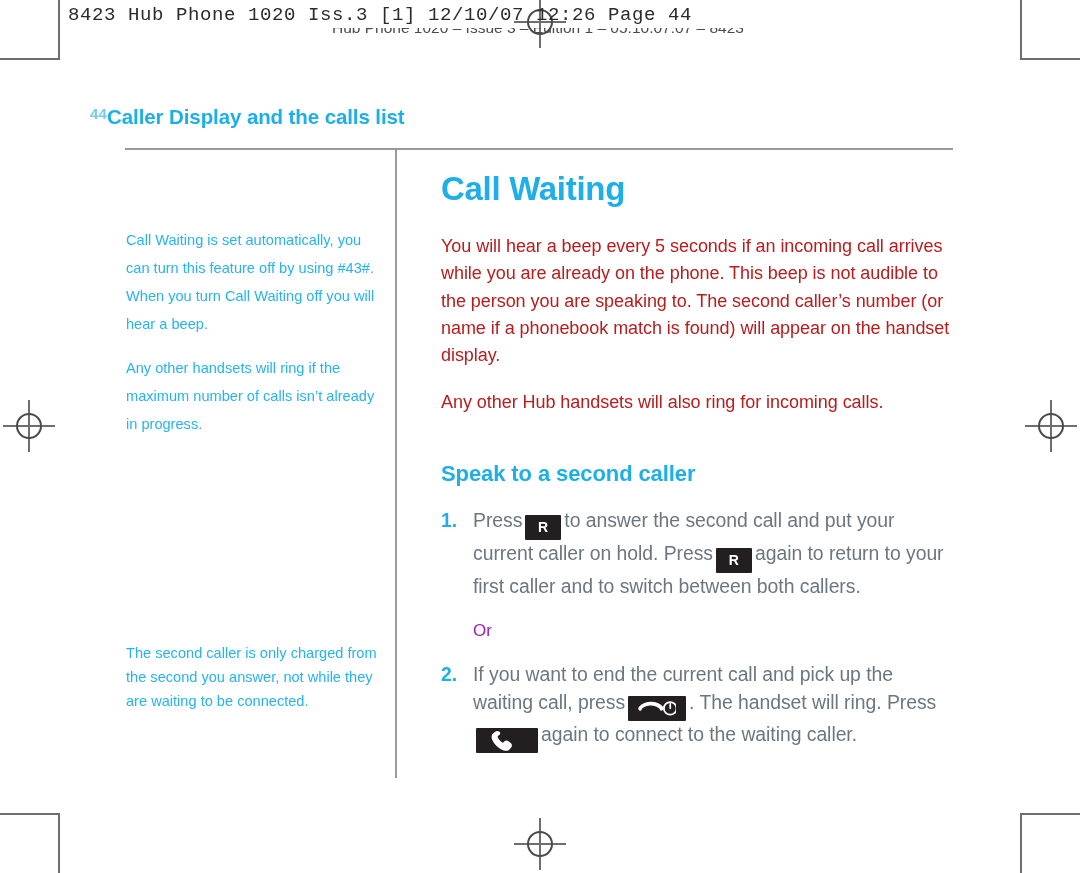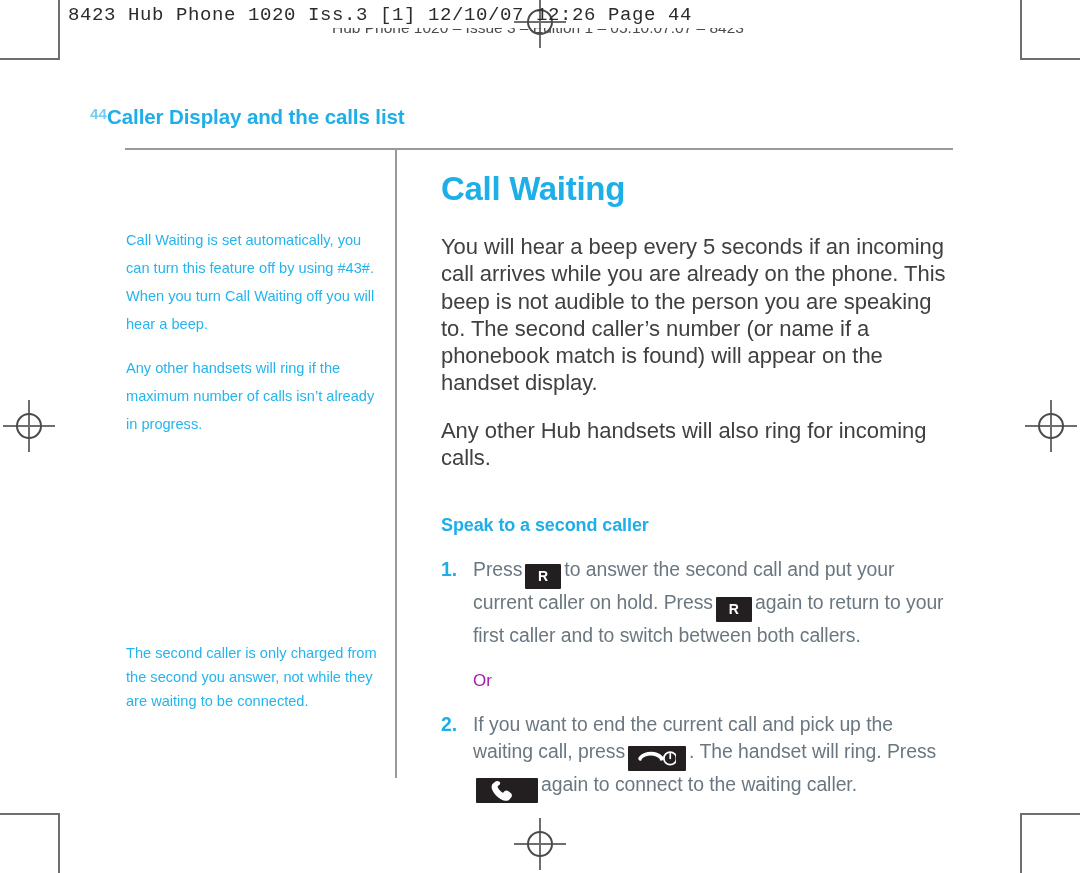--- a/index.html
+++ b/index.html
@@ -155,28 +155,28 @@
   }
   .chapter-title {
     font-size: 33px;
     font-weight: bold;
     color: #1eaee8;
     letter-spacing: -0.3px;
     line-height: 38px;
     margin: 0 0 25px 0;
   }
   .body-para {
-    font-size: 22px;
+    font-size: 18px;
     line-height: 27.3px;
-    color: #404040;
+    color: #b91c1c;
     margin: 0 0 20px 0;
     letter-spacing: -0.05px;
   }
   .subheading {
-    font-size: 18px;
+    font-size: 22px;
     font-weight: bold;
     color: #1eaee8;
     margin: 44px 0 20px 0;
     letter-spacing: -0.1px;
   }
 
   
   .step {
     display: flex;
     margin: 0 0 17px 0;

